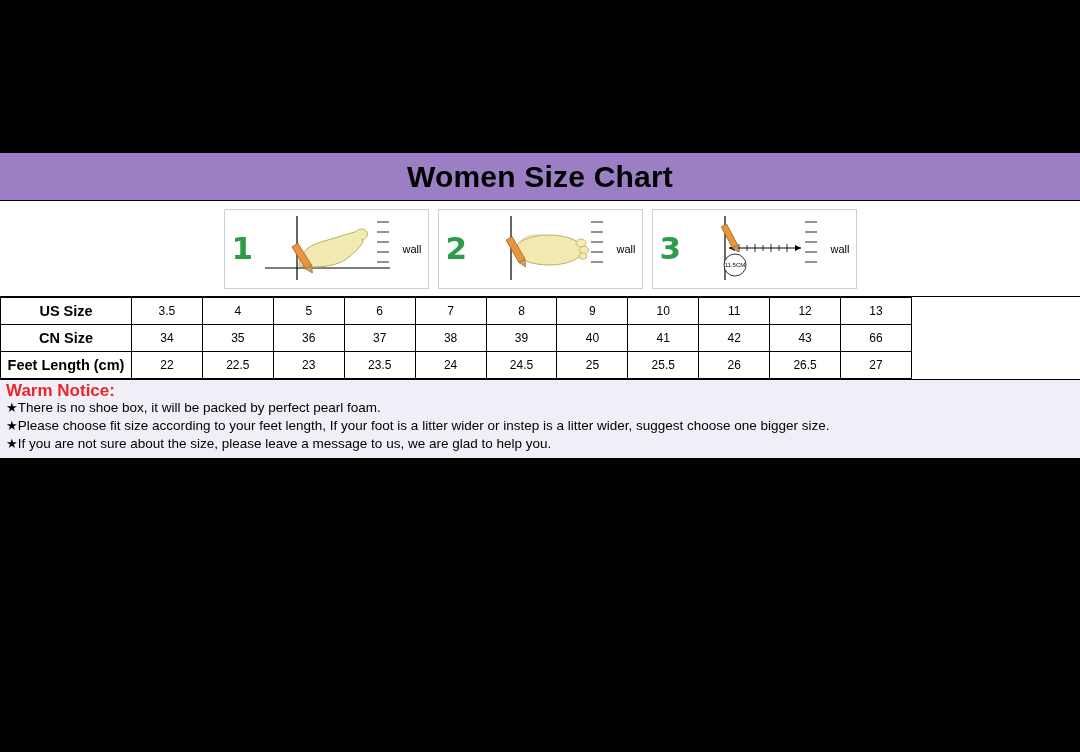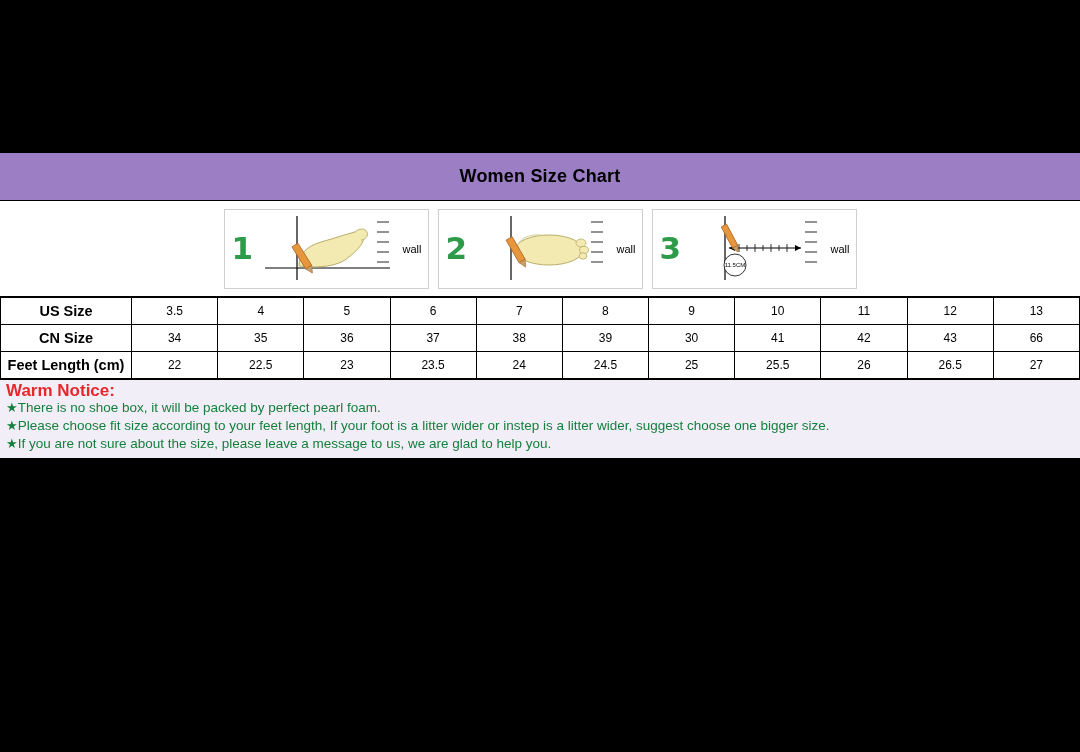--- a/index.html
+++ b/index.html
@@ -32,21 +32,21 @@
   
   .title-bar {
     background: #9b7ec4;
     border-bottom: 1px solid #000000;
     height: 47px;
     display: flex;
     align-items: center;
     justify-content: center;
   }
   .title-bar .title-text {
-    font-size: 18px;
+    font-size: 30px;
     font-weight: bold;
     color: #000000;
     letter-spacing: 0.2px;
   }
   
   .illus-row {
     height: 95px;
     border-bottom: 1px solid #000000;
     display: flex;
     align-items: center;
@@ -77,21 +77,21 @@
     right: 6px;
     top: 50%;
     transform: translateY(-50%);
     font-size: 11px;
     color: #000000;
   }
   .svgwrap { position: absolute; left: 30px; top: 0; width: 140px; height: 80px; }
   
   table.size-table {
     border-collapse: collapse;
-    width: 1080px;
+    width: 912px;
     table-layout: fixed;
   }
   table.size-table td {
     border: 1px solid #000000;
     height: 26px;
     text-align: center;
     font-size: 12px;
     color: #000000;
     background: #ffffff;
     padding: 0;
@@ -110,21 +110,21 @@
   .notice-title {
     color: #e8272c;
     font-weight: bold;
     font-size: 17px;
     line-height: 17px;
     padding-left: 2px;
   }
   .notice-line {
     font-size: 13.5px;
     line-height: 18px;
-    color: #15803d;
+    color: #000000;
     padding-left: 2px;
     white-space: nowrap;
   }
   .notice-line.red { color: #ff0000; }
   .star { font-size: 13px; }
 </style>
 </head>
 <body>
 
 <div id="stage">
@@ -254,21 +254,21 @@
         <td>13</td>
       </tr>
       <tr>
         <td class="rowhead">CN Size</td>
         <td>34</td>
         <td>35</td>
         <td>36</td>
         <td>37</td>
         <td>38</td>
         <td>39</td>
-        <td>30</td>
+        <td>40</td>
         <td>41</td>
         <td>42</td>
         <td>43</td>
         <td>66</td>
       </tr>
       <tr>
         <td class="rowhead">Feet Length (cm)</td>
         <td>22</td>
         <td>22.5</td>
         <td>23</td>

